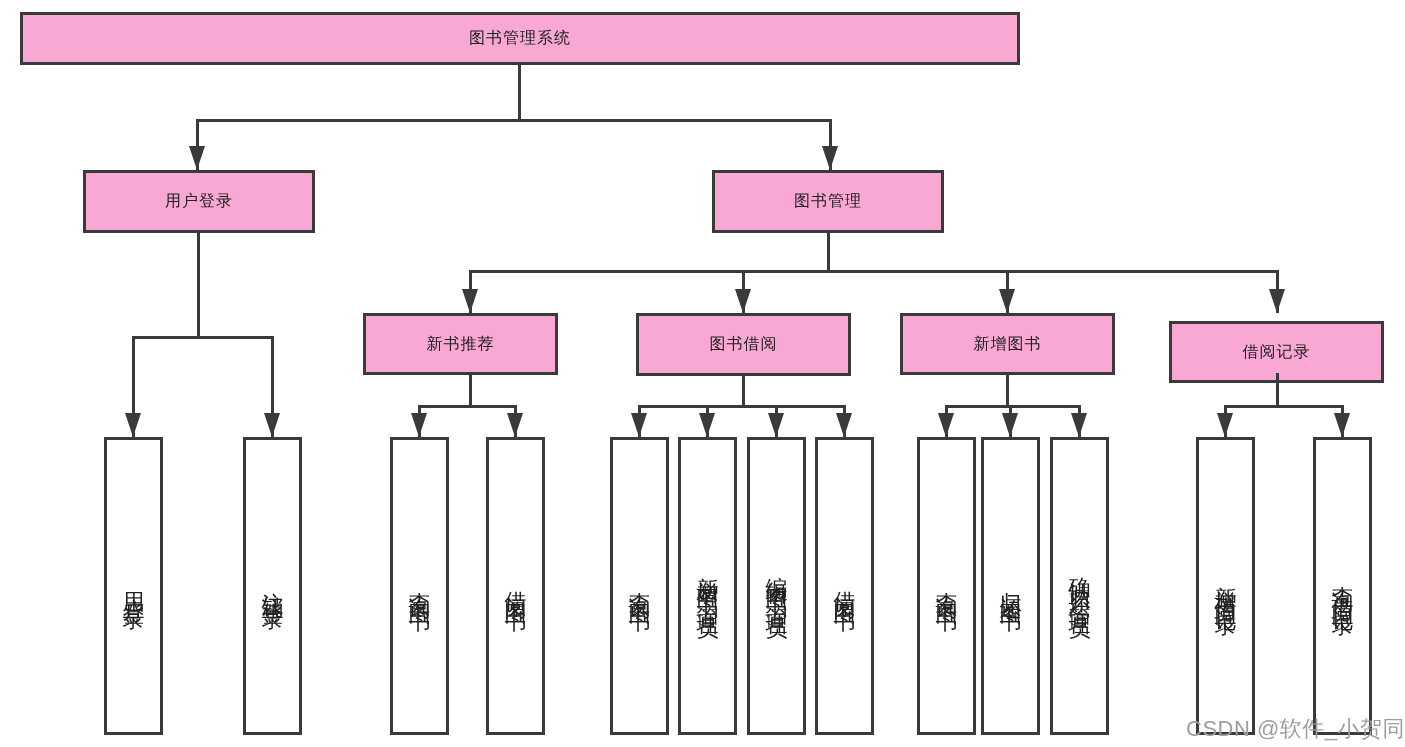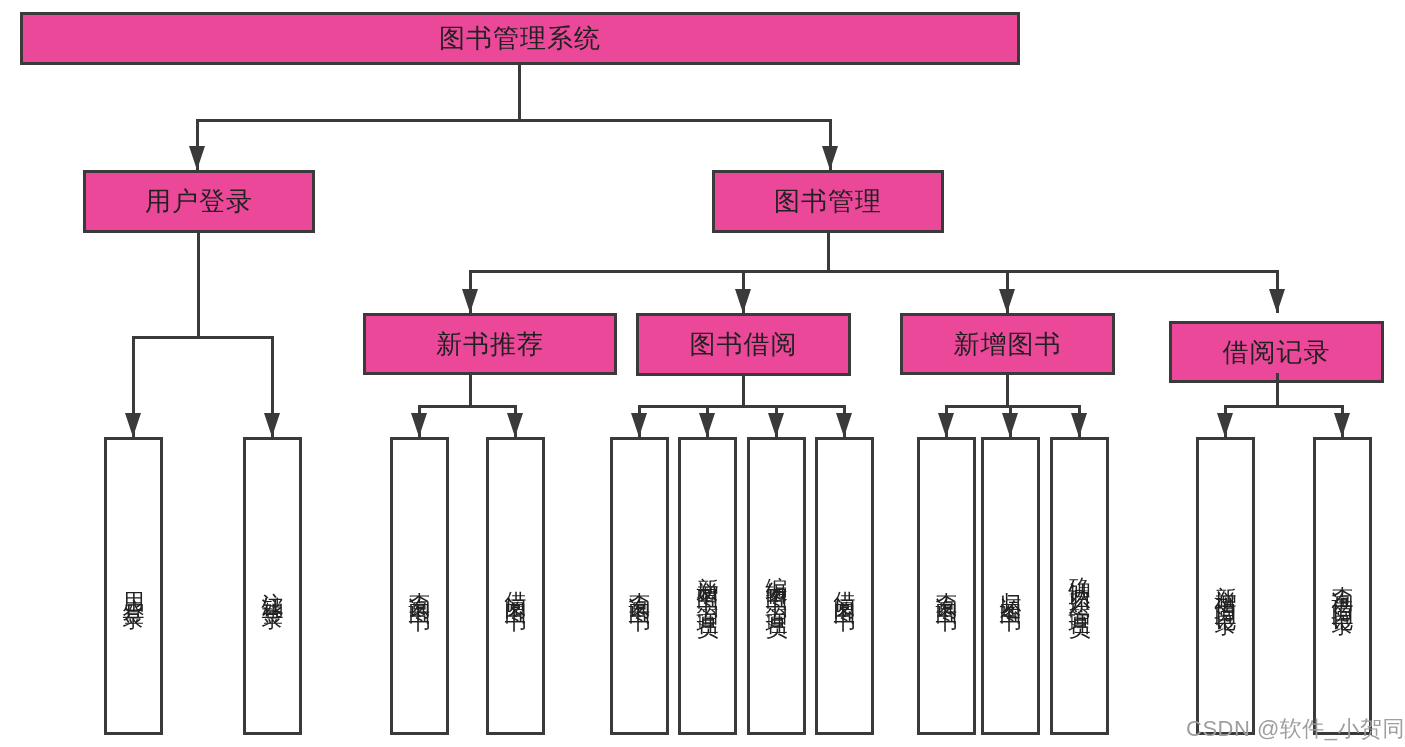--- a/index.html
+++ b/index.html
@@ -4,23 +4,23 @@
 <style>
   :root{
     --line:#3a3a3a; --text:#212121; --watermark:#9e9e9e; --background:#ffffff;
   }
   *{box-sizing:border-box;}
   html,body{margin:0;padding:0;}
   body{background:var(--background);font-family:"Liberation Sans","DejaVu Sans",sans-serif;}
   .canvas{position:relative;width:1405px;height:747px;background:var(--background);overflow:hidden;}
 
   .node{
-    position:absolute;border:3px solid var(--line);background:#ec4899;
+    position:absolute;border:3px solid var(--line);background:#f9a8d4;
     display:flex;align-items:center;justify-content:center;
-    color:var(--text);font-size:26px;letter-spacing:1px;
+    color:var(--text);font-size:16px;letter-spacing:1px;
   }
   .vnode{
     position:absolute;border:3px solid var(--line);background:#fff;
     display:flex;align-items:center;justify-content:center;
     writing-mode:vertical-rl;text-orientation:mixed;
     color:var(--text);font-size:22px;letter-spacing:6px;line-height:1;
     top:437px;width:59px;height:298px;
   }
   .vline{position:absolute;width:3px;background:var(--line);}
   .hline{position:absolute;height:3px;background:var(--line);}
@@ -38,21 +38,21 @@
 <body>
 
 <div class="canvas">
 
   <div class="node" style="left:20px;top:12px;width:1000px;height:53px;">图书管理系统</div>
 
   <div class="node" style="left:83px;top:170px;width:232px;height:63px;">用户登录</div>
 
   <div class="node" style="left:712px;top:170px;width:232px;height:63px;">图书管理</div>
 
-  <div class="node" style="left:363px;top:313px;width:254px;height:62px;">新书推荐</div>
+  <div class="node" style="left:363px;top:313px;width:195px;height:62px;">新书推荐</div>
 
   <div class="node" style="left:636px;top:313px;width:215px;height:63px;">图书借阅</div>
 
   <div class="node" style="left:900px;top:313px;width:215px;height:62px;">新增图书</div>
 
   <div class="node" style="left:1169px;top:313px;width:215px;height:62px;margin-top:8px;">借阅记录</div>
 
   <div class="vnode" style="left:104px;">用户登录</div>
   <div class="vnode" style="left:243px;">注销登录</div>
 

